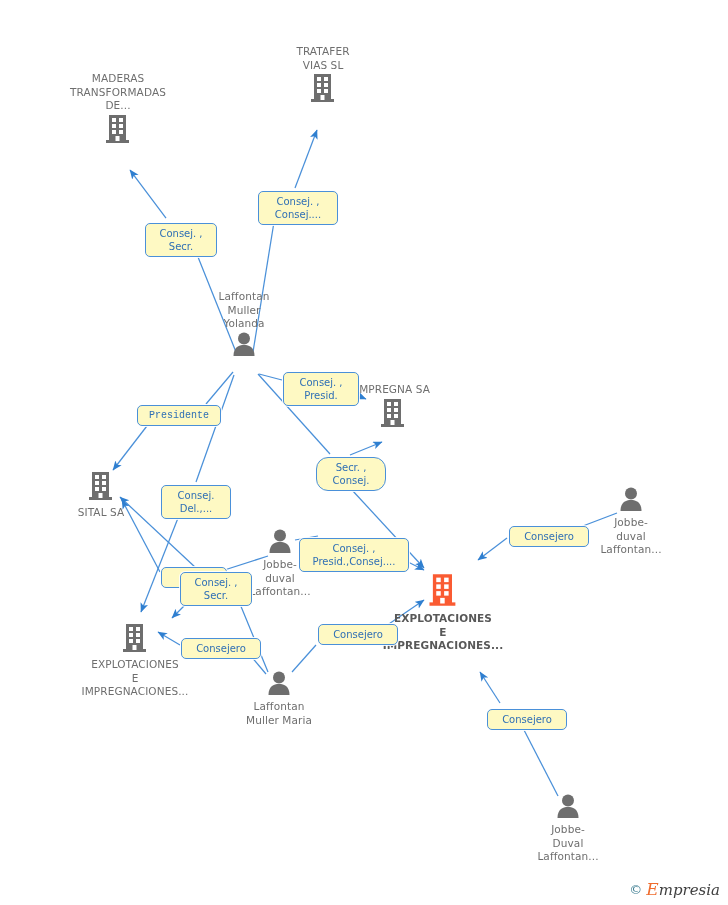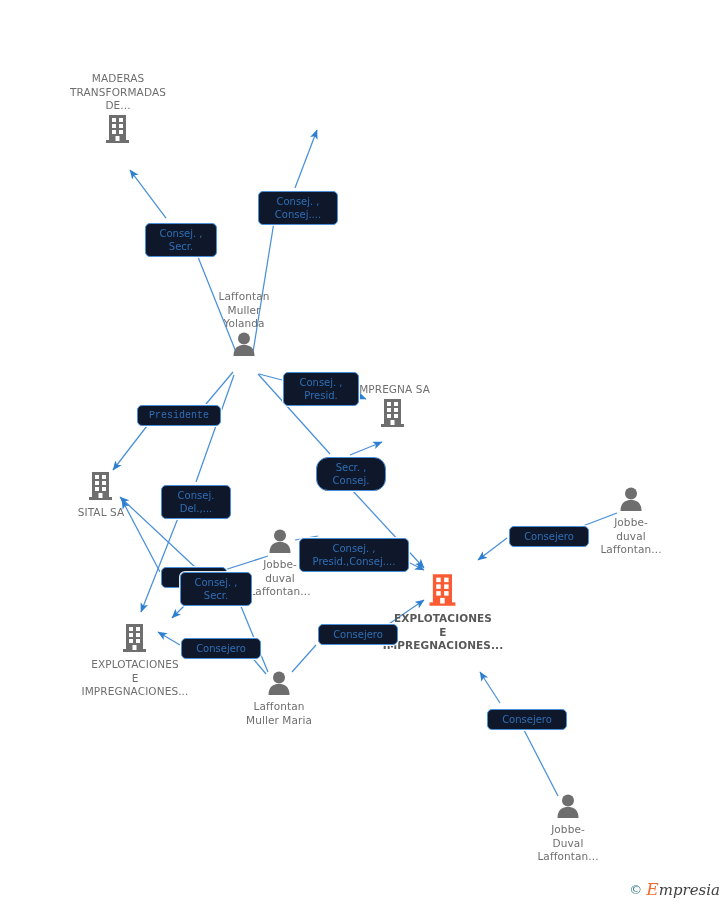--- a/index.html
+++ b/index.html
@@ -13,21 +13,21 @@
   .node{position:absolute;text-align:center;}
   .node .ico{display:block;margin:0 auto;}
   .node .lbl{
     display:block;color:#6e6e6e;font-size:10.5px;line-height:13.5px;
     font-family:"DejaVu Sans", sans-serif;white-space:pre-line;letter-spacing:.1px;
   }
   .node.company-focus .lbl{color:#585858;font-weight:bold;font-size:10.5px;}
 
   .edge-label{
     position:absolute;
-    background:#0f172a;
+    background:#fef9c3;
     border:1.3px solid #4a90d9;
     border-radius:5px;
     color:#2f6fb5;
     font-size:10px;
     line-height:13px;
     font-family:"DejaVu Sans", sans-serif;
     padding:3px 7px;
     text-align:center;
     white-space:pre-line;
     box-shadow:0 0 0 1px rgba(255,255,255,.9);
@@ -122,20 +122,41 @@
         <rect x="7" y="11" width="4" height="4"></rect>
             <rect x="14" y="11" width="4" height="4"></rect>
         <rect x="7" y="17" width="4" height="4"></rect>
             <rect x="14" y="17" width="4" height="4"></rect>
         <rect x="10.5" y="23" width="4" height="5"></rect>
       </g>
         </svg>
     </span>
   </div>
 
+  <div class="node" style="left:275px;top:45px;width:96px;">
+    <span class="lbl">TRATAFER
+VIAS  SL</span>
+    <span class="ico">
+      <svg width="26" height="32" viewBox="0 0 26 32">
+          <g fill="#6e6e6e">
+        <rect x="4" y="2" width="17" height="26"></rect>
+            <rect x="1" y="27" width="23" height="3"></rect>
+      </g>
+          <g fill="#ffffff">
+        <rect x="7" y="5" width="4" height="4"></rect>
+            <rect x="14" y="5" width="4" height="4"></rect>
+        <rect x="7" y="11" width="4" height="4"></rect>
+            <rect x="14" y="11" width="4" height="4"></rect>
+        <rect x="7" y="17" width="4" height="4"></rect>
+            <rect x="14" y="17" width="4" height="4"></rect>
+        <rect x="10.5" y="23" width="4" height="5"></rect>
+      </g>
+        </svg>
+    </span>
+  </div>
 
   <div class="node" style="left:194px;top:290px;width:100px;">
     <span class="lbl">Laffontan
 Muller
 Yolanda</span>
     <span class="ico">
       <svg width="28" height="26" viewBox="0 0 28 26">
           <g fill="#6e6e6e">
         <circle cx="14" cy="7.5" r="6"></circle>
         <path d="M3.5,25 C3.5,16.5 8.5,14 14,14 C19.5,14 24.5,16.5 24.5,25 Z"></path>

